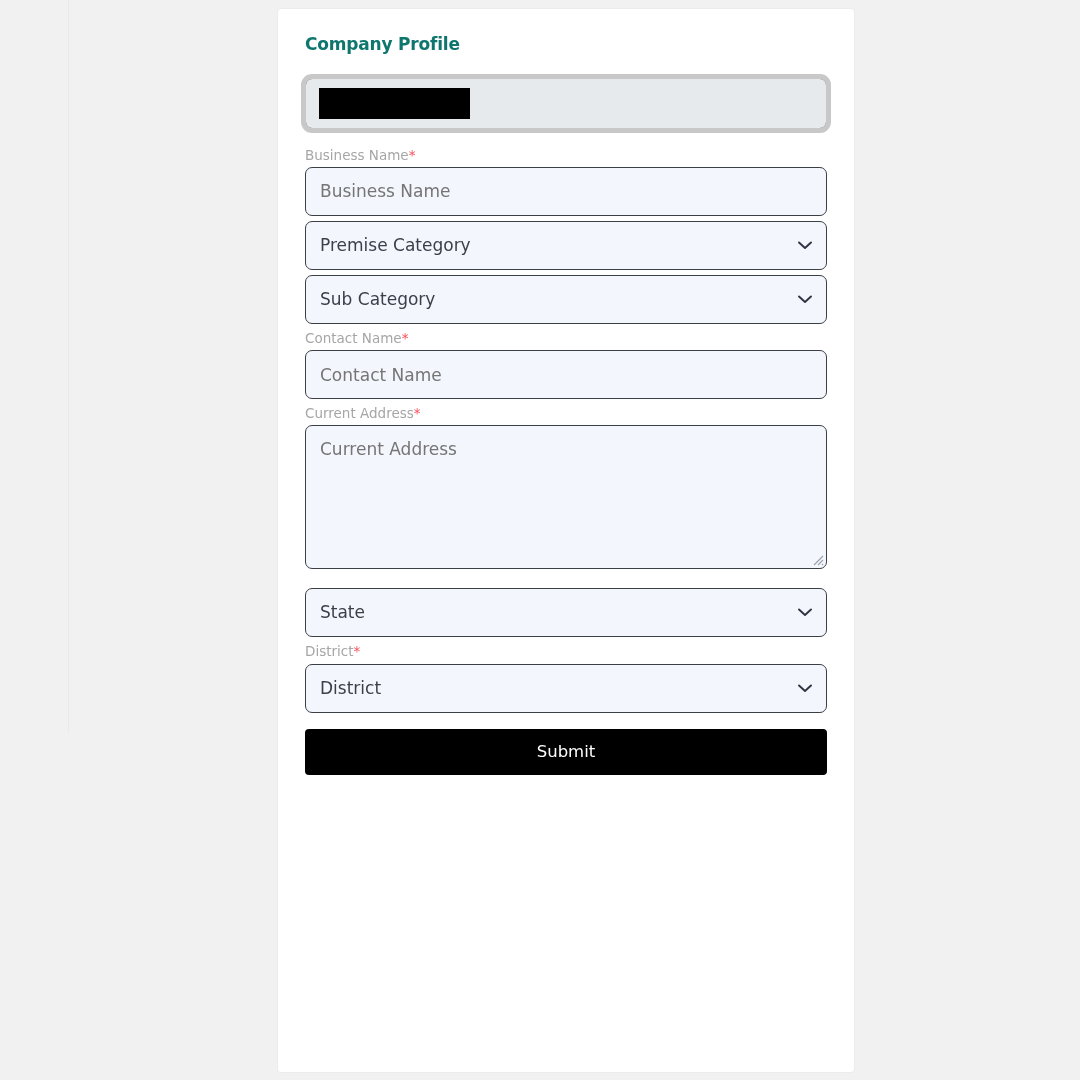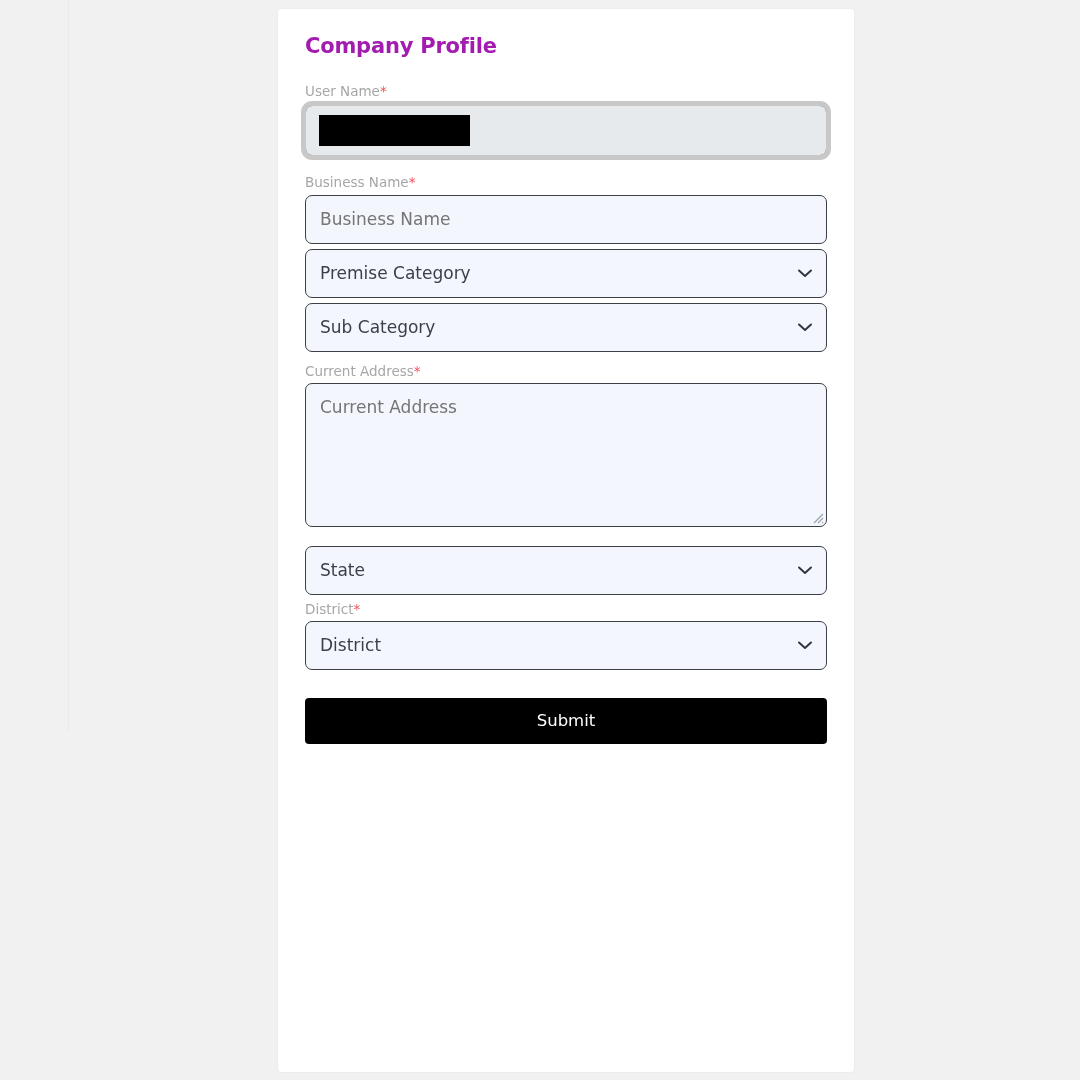--- a/index.html
+++ b/index.html
@@ -37,23 +37,23 @@
     background: #ffffff;
     border: 1px solid #ececec;
     border-radius: 4px;
   }
 
   #card-inner {
     padding: 26px 27px 0 27px;
   }
 
   #page-title {
-    font-size: 21px;
+    font-size: 17px;
     font-weight: bold;
-    color: #a21caf;
+    color: #0f766e;
     letter-spacing: -0.2px;
     margin: 0 0 24px 0;
     line-height: 1.1;
   }
 
   .field-group { margin-bottom: 0; }
 
   .field-label {
     display: block;
     font-size: 13.5px;
@@ -149,21 +149,21 @@
     top: 9px;
     width: 151px;
     height: 31px;
     background: #000000;
   }
 
   #submit-button {
     display: block;
     width: 100%;
     height: 46px;
-    margin-top: 28px;
+    margin-top: 16px;
     background: #000000;
     color: #ffffff;
     border: none;
     border-radius: 4px;
     font-family: "DejaVu Sans", "Liberation Sans", sans-serif;
     font-size: 16.5px;
     font-weight: normal;
     cursor: pointer;
     text-align: center;
     line-height: 46px;
@@ -174,21 +174,20 @@
 <body>
 
 <div id="page-backdrop"></div>
 
 <div id="profile-card">
   <div id="card-inner">
 
     <h1 id="page-title">Company Profile</h1>
 
     <div class="field-group">
-      <label class="field-label"><span>User Name</span><span class="req-star">*</span></label>
       <div id="username-field-wrap">
         <div id="username-control">
           <div id="username-redaction"></div>
         </div>
       </div>
     </div>
 
     <div class="gap-sm"></div>
 
     <div class="field-group">
@@ -217,20 +216,24 @@
         <span class="chevron-down-icon">
           <svg width="14" height="9" viewBox="0 0 14 9">
               <path d="M1 1.5 L7 7 L13 1.5" fill="none" stroke="#2f3440" stroke-width="1.9" stroke-linecap="round" stroke-linejoin="round"></path>
             </svg>
         </span>
       </div>
     </div>
 
     <div class="gap-xs"></div>
 
+    <div class="field-group">
+      <label class="field-label"><span>Contact Name</span><span class="req-star">*</span></label>
+      <input class="control placeholder-text" type="text" placeholder="Contact Name" style="">
+    </div>
 
     <div class="gap-xs"></div>
 
     <div class="field-group">
       <label class="field-label"><span>Current Address</span><span class="req-star">*</span></label>
       <div class="textarea-wrap">
         <textarea class="control textarea-control placeholder-text" placeholder="Current Address" style=""></textarea>
         <span class="resize-grip-icon">
           <svg width="15" height="15" viewBox="0 0 15 15">
               <path d="M14 5 L5 14 M14 9 L9 14 M14 13 L13 14" stroke="#9aa0a8" stroke-width="1.1" fill="none"></path>

